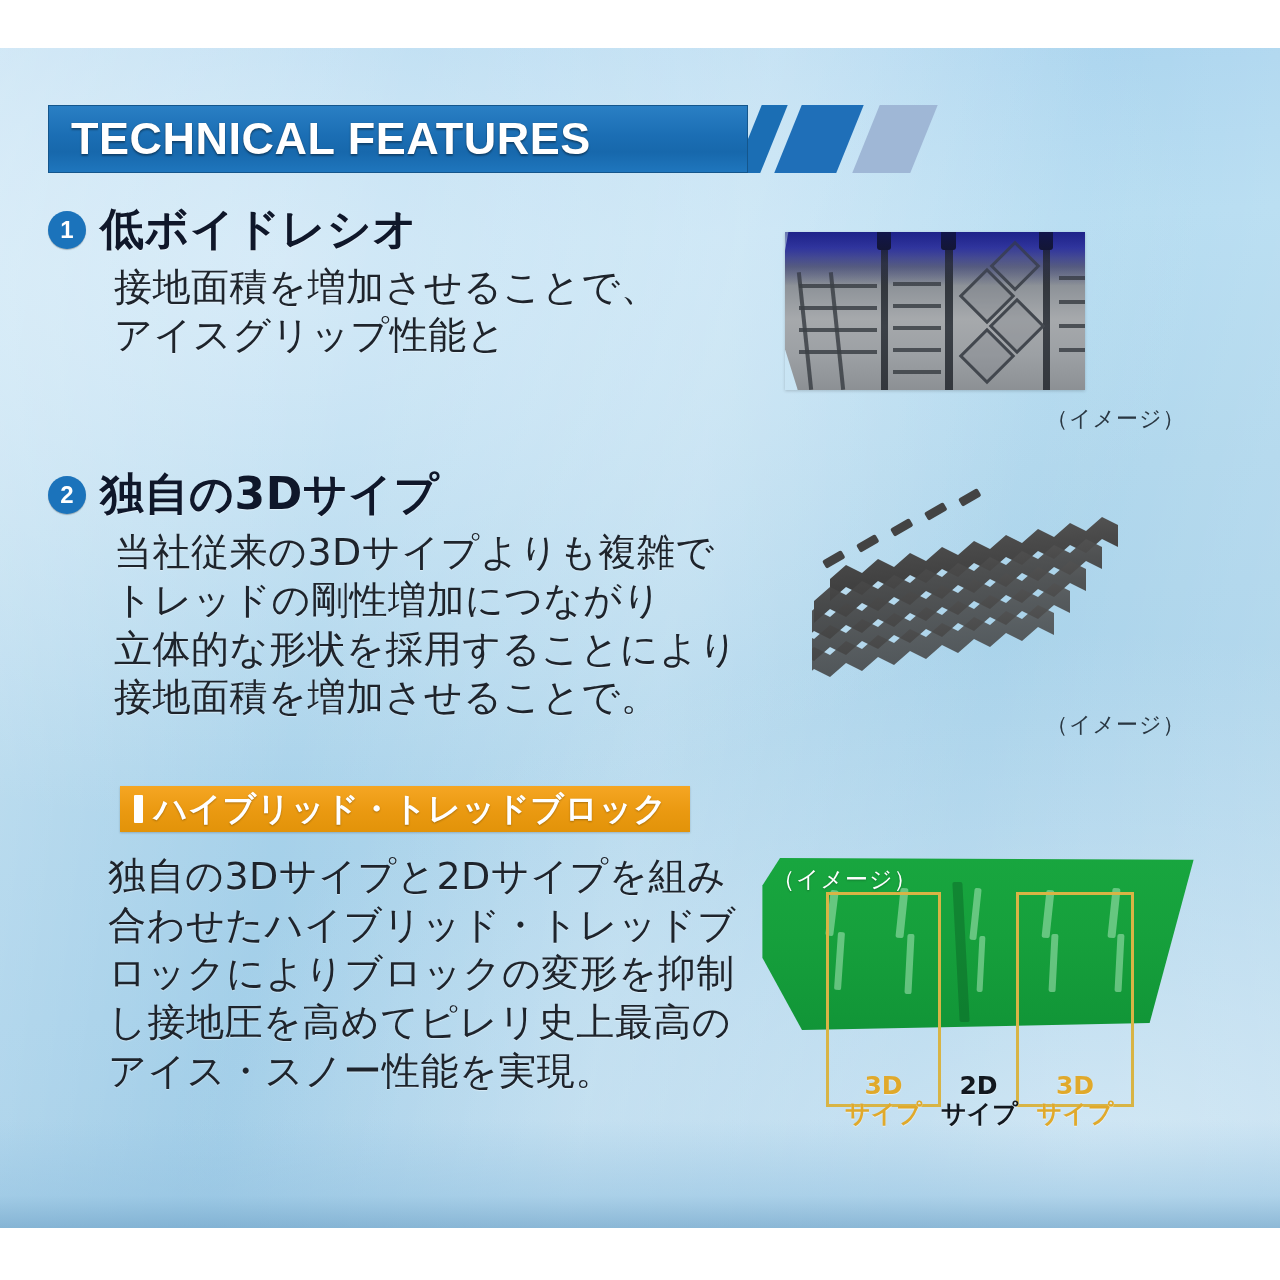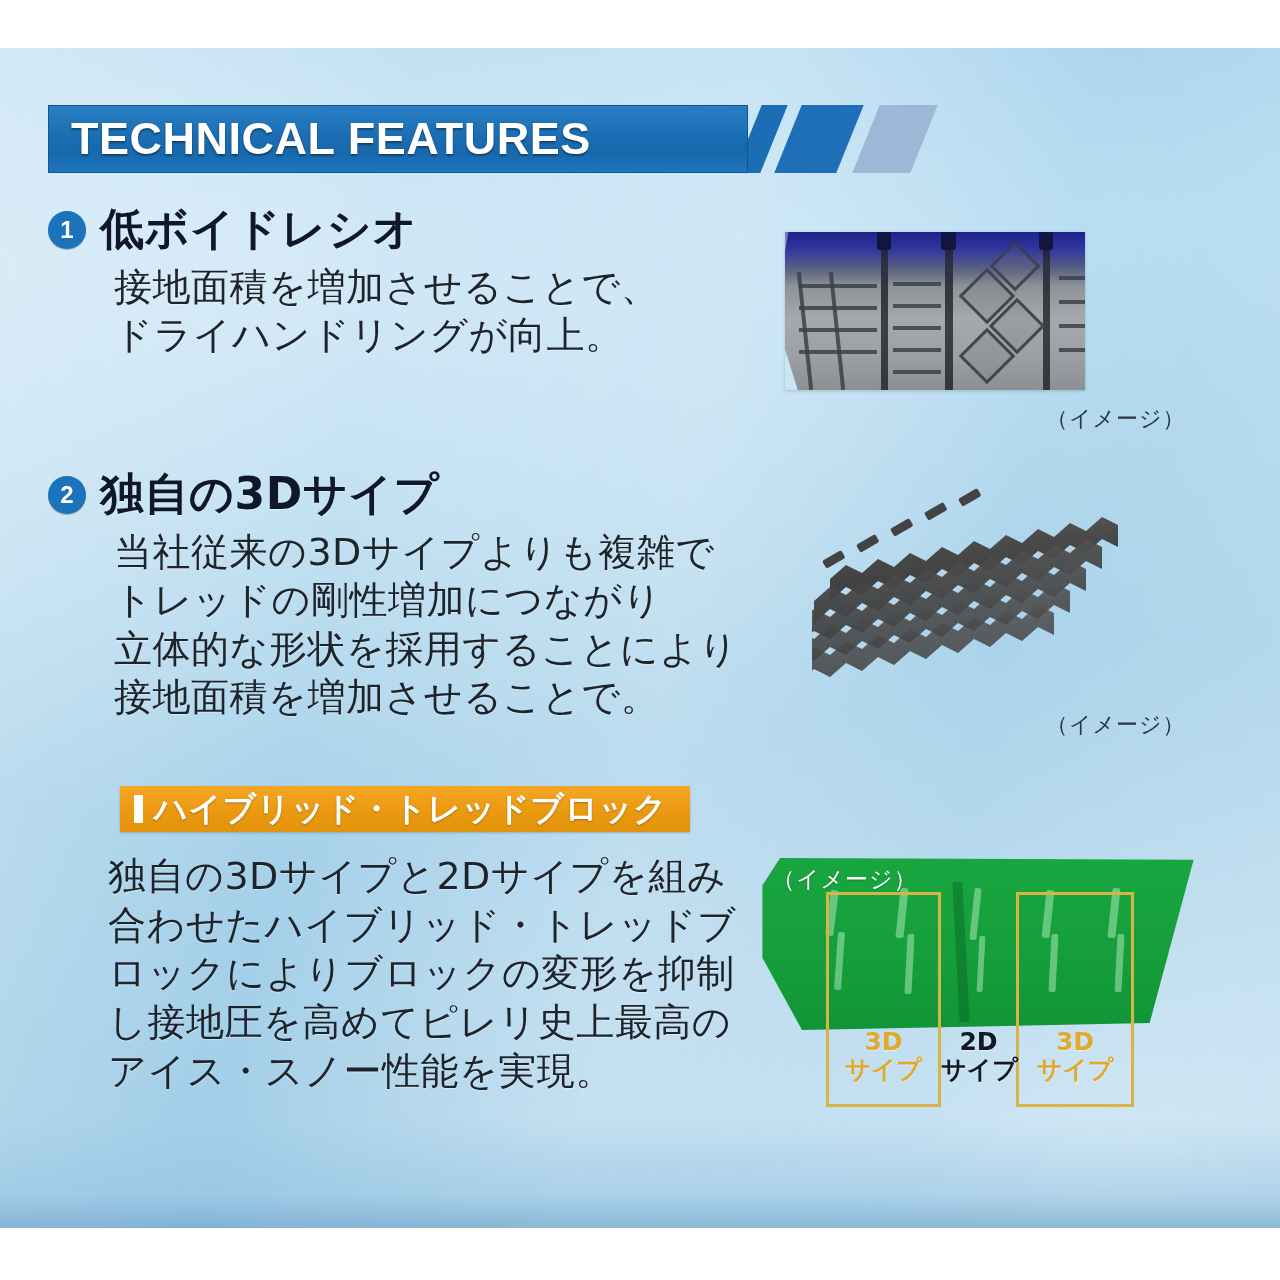--- a/index.html
+++ b/index.html
@@ -147,21 +147,21 @@
   .green-groove{position:absolute;background:rgba(10,90,35,.40);border-radius:2px;}
   .green-sipe{position:absolute;background:rgba(200,245,210,.45);border-radius:2px;}
   .green-caption{
     position:absolute;left:14px;top:6px;color:#ffffff;font-size:23px;letter-spacing:1px;
     font-family:"DejaVu Sans","Liberation Sans",sans-serif;white-space:nowrap;
     text-shadow:0 1px 2px rgba(0,0,0,.25);z-index:5;
   }
   .box3d{position:absolute;border:3px solid #d8b445;box-sizing:border-box;}
   .lbl{
     position:absolute;text-align:center;font-size:25px;font-weight:bold;line-height:1.12;
-    font-family:"DejaVu Sans","Liberation Sans",sans-serif;white-space:nowrap;
+    font-family:"DejaVu Sans","Liberation Sans",sans-serif;white-space:nowrap;margin-top:44px;
   }
   .lbl.gold{color:#e0a92b;text-shadow:0 1px 1px rgba(255,255,255,.55);}
   .lbl.dark{color:#12181f;text-shadow:0 1px 1px rgba(255,255,255,.5);}
 </style>
 </head>
 <body>
 
 <div id="stage">
 
   <div class="bg-panel"></div>
@@ -177,21 +177,21 @@
     </div>
   </div>
 
   <div class="feature" style="left:48px;top:205px;width:720px;">
     <div class="num-row">
       <div class="badge">1</div>
       <div class="f-title">低ボイドレシオ</div>
     </div>
     <div class="f-body">
       <div>接地面積を増加させることで、</div>
-      <div>ドライハンドリングが向上。</div>
+      <div>アイスグリップ性能と</div>
     </div>
   </div>
 
   <div class="tread">
     <div class="tread-body"></div>
     <div class="tread-groove" style="left:96px;width:7px;"></div>
     <div class="tread-groove" style="left:160px;width:8px;"></div>
     <div class="tread-groove" style="left:258px;width:7px;"></div>
     <div class="tread-notch" style="left:92px;width:14px;"></div>
     <div class="tread-notch" style="left:156px;width:15px;"></div>

